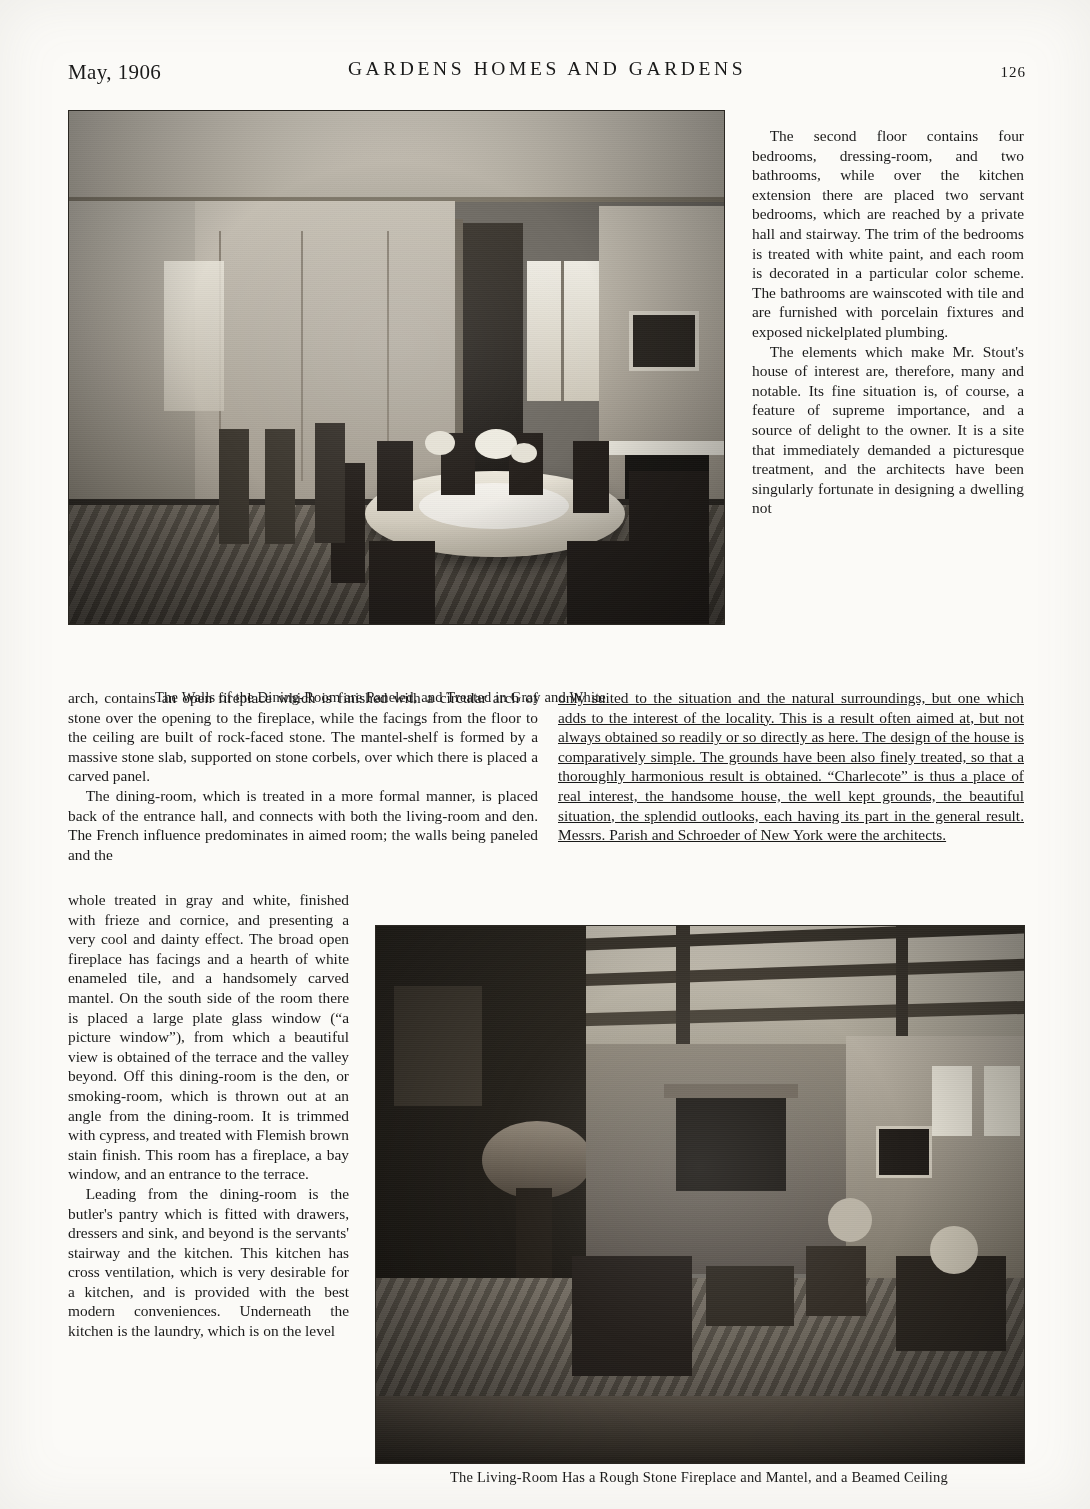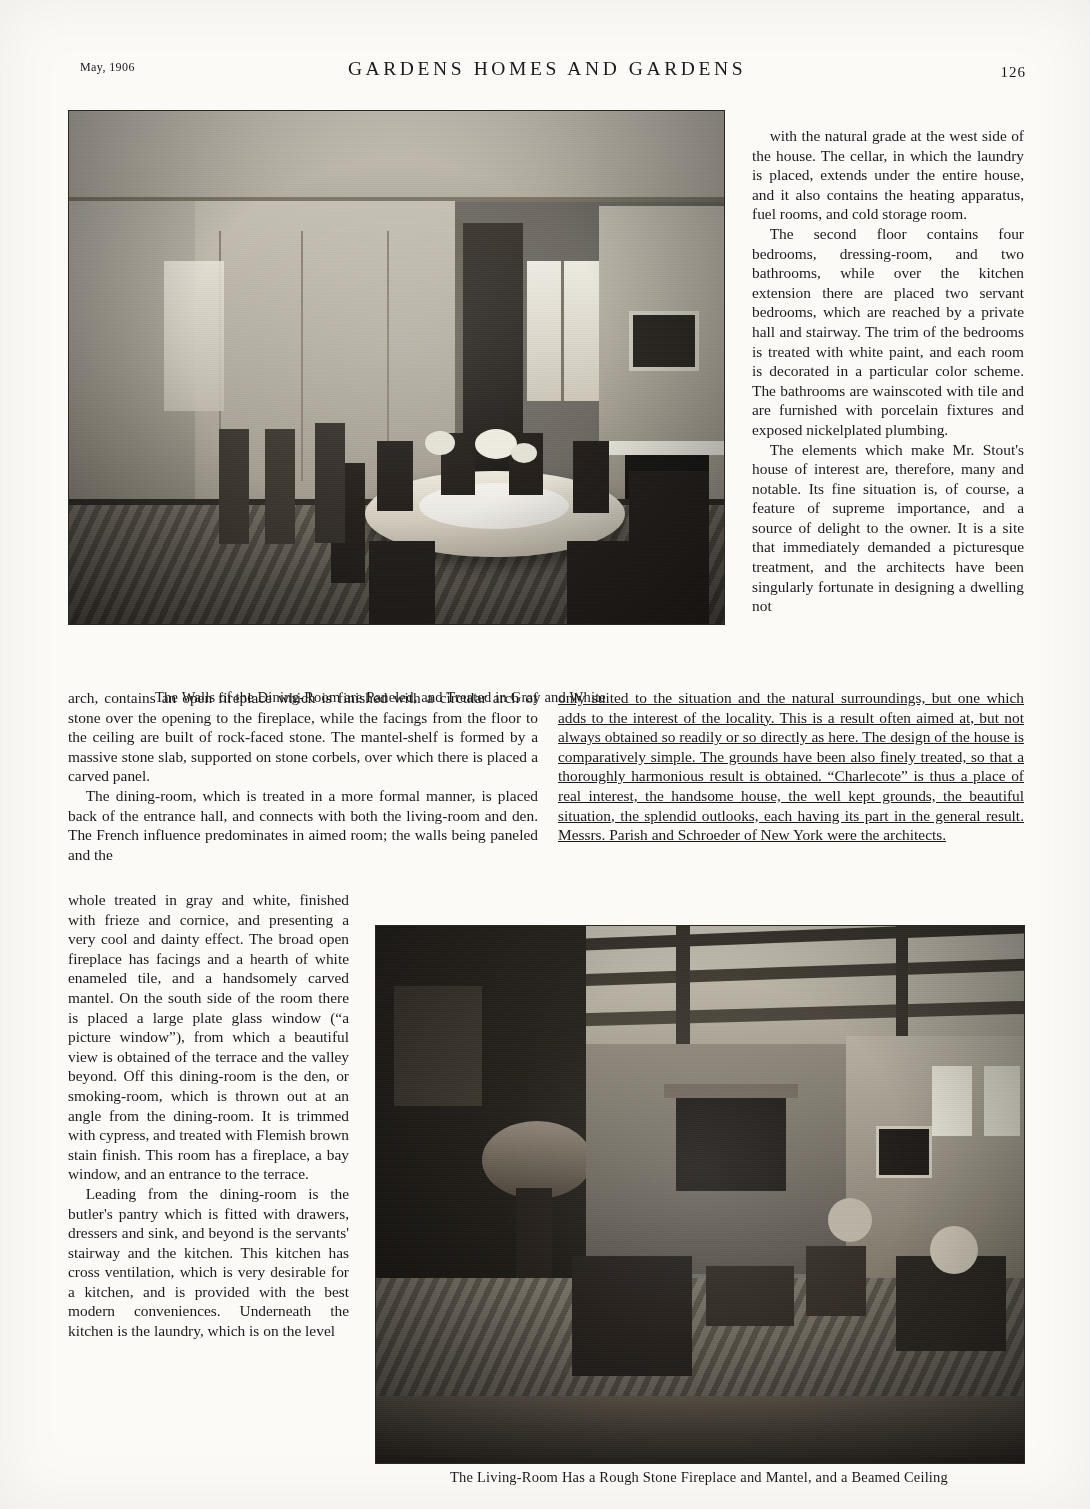--- a/index.html
+++ b/index.html
@@ -28,23 +28,23 @@
   
   .running-head {
     position: absolute;
     left: 68px;
     top: 58px;
     width: 958px;
     height: 30px;
   }
   .rh-date {
     position: absolute;
-    left: 12px;
+    left: 0;
     top: 2px;
-    font-size: 12px;
+    font-size: 21px;
     letter-spacing: 0.4px;
   }
   .rh-title {
     position: absolute;
     left: 0;
     right: 0;
     top: 0;
     text-align: center;
     font-size: 19.5px;
     letter-spacing: 3.6px;
@@ -278,21 +278,20 @@
     <div class="ph-darker" style="left:520px;top:330px;width:110px;height:95px;background:#2b2620;"></div>
 
     <div class="ellipse" style="left:452px;top:272px;width:44px;height:44px;background:#b9b2a4;"></div>
     <div class="ellipse" style="left:554px;top:300px;width:48px;height:48px;background:#cdc6b6;"></div>
     <div class="ph-vig"></div>
     <div class="ph-grain"></div>
   </div>
   <div class="caption" id="caption-living">The Living-Room Has a Rough Stone Fireplace and Mantel, and a Beamed Ceiling</div>
 
   <div class="col" id="col-top-right">
-    <p class="first">with the natural grade at the west side of the house. The cellar, in which the laundry is placed, extends under the entire house, and it also contains the heating apparatus, fuel rooms, and cold storage room.</p>
     <p>The second floor contains four bedrooms, dressing-room, and two bathrooms, while over the kitchen extension there are placed two servant bedrooms, which are reached by a private hall and stairway. The trim of the bedrooms is treated with white paint, and each room is decorated in a particular color scheme. The bathrooms are wainscoted with tile and are furnished with porcelain fixtures and exposed nickelplated plumbing.</p>
     <p>The elements which make Mr. Stout's house of interest are, therefore, many and notable. Its fine situation is, of course, a feature of supreme importance, and a source of delight to the owner. It is a site that immediately demanded a picturesque treatment, and the architects have been singularly fortunate in designing a dwelling not</p>
   </div>
 
   <div class="col" id="col-mid-left">
     <p class="first" style="text-indent:0">arch, contains an open fireplace which is finished with a circular arch of stone over the opening to the fireplace, while the facings from the floor to the ceiling are built of rock-faced stone. The mantel-shelf is formed by a massive stone slab, supported on stone corbels, over which there is placed a carved panel.</p>
     <p>The dining-room, which is treated in a more formal manner, is placed back of the entrance hall, and connects with both the living-room and den. The French influence predominates in aimed room; the walls being paneled and the</p>
   </div>
 
   <div class="col" id="col-mid-right">

